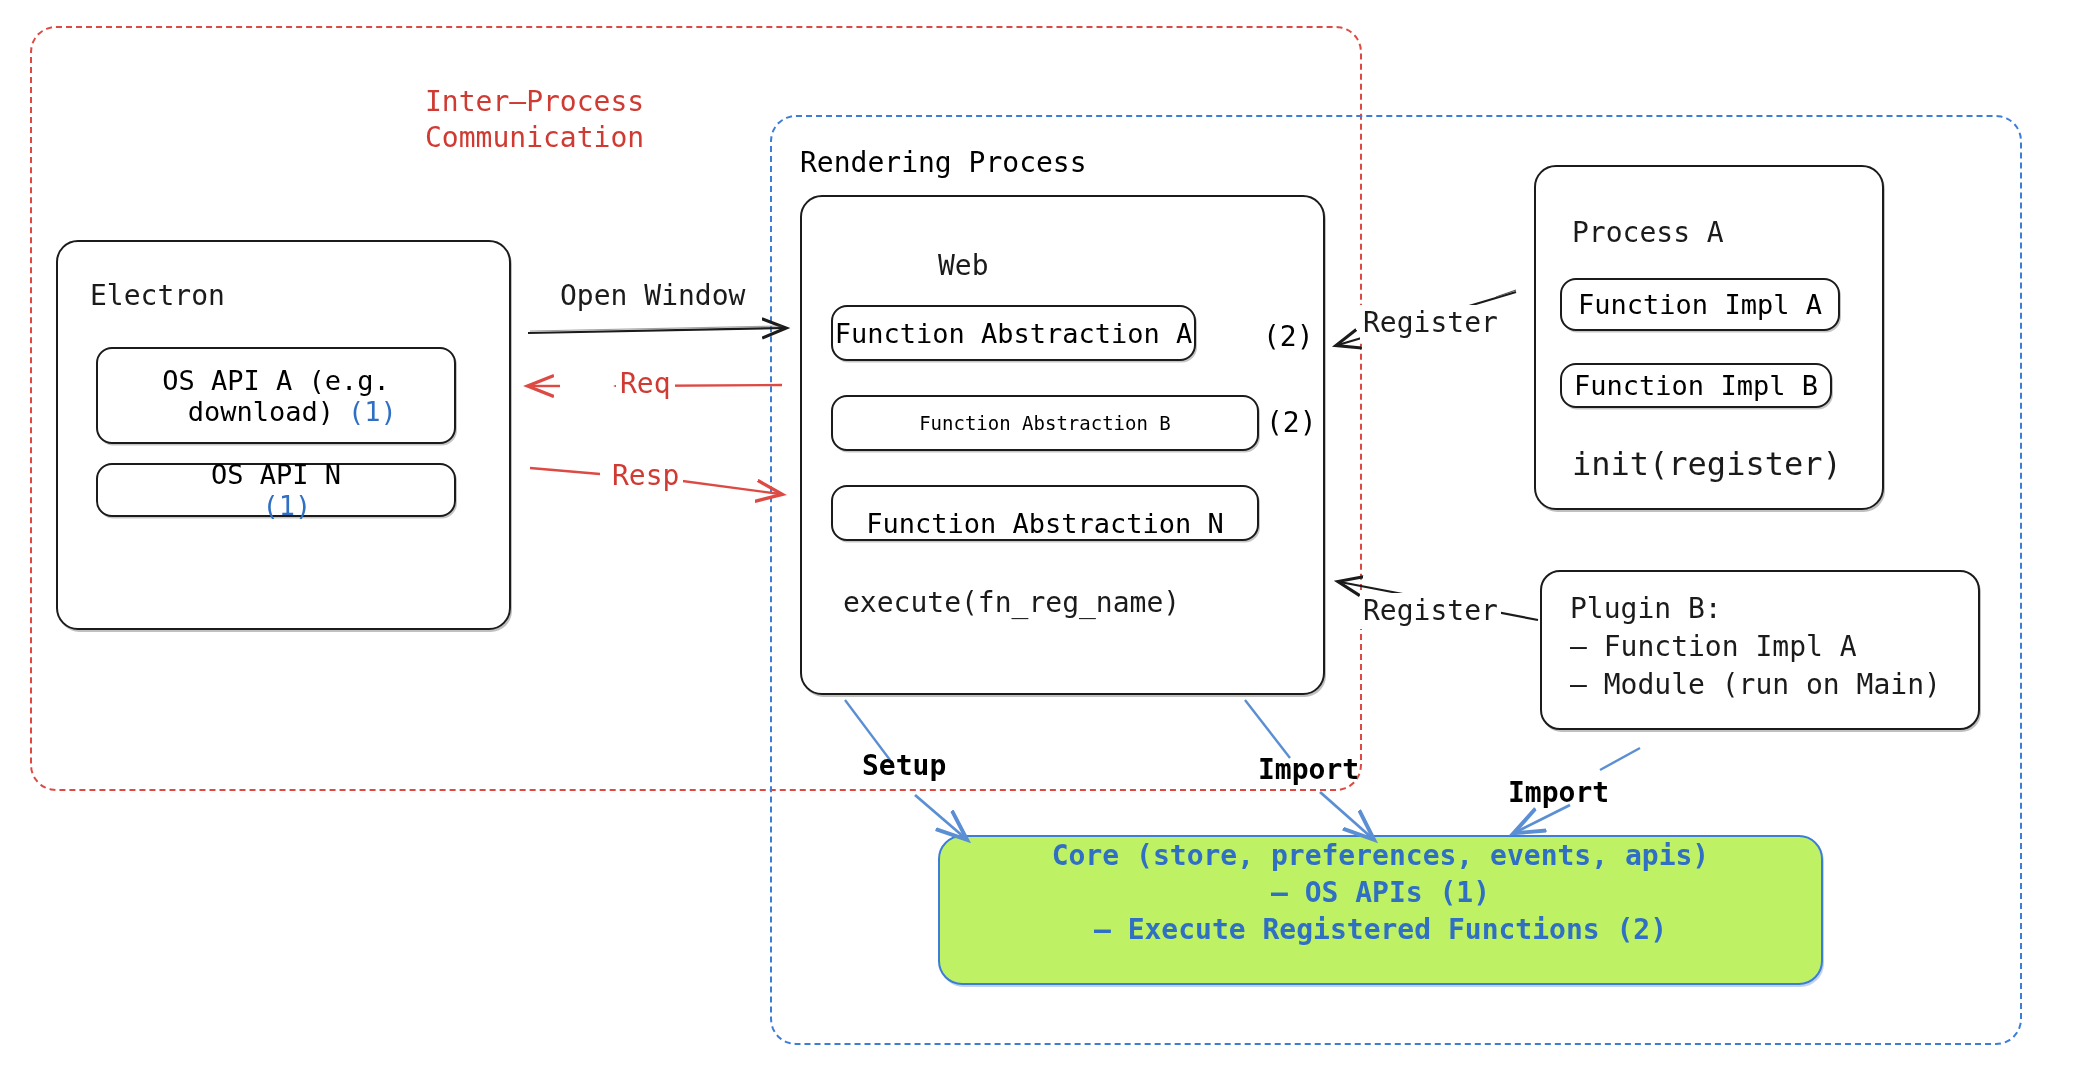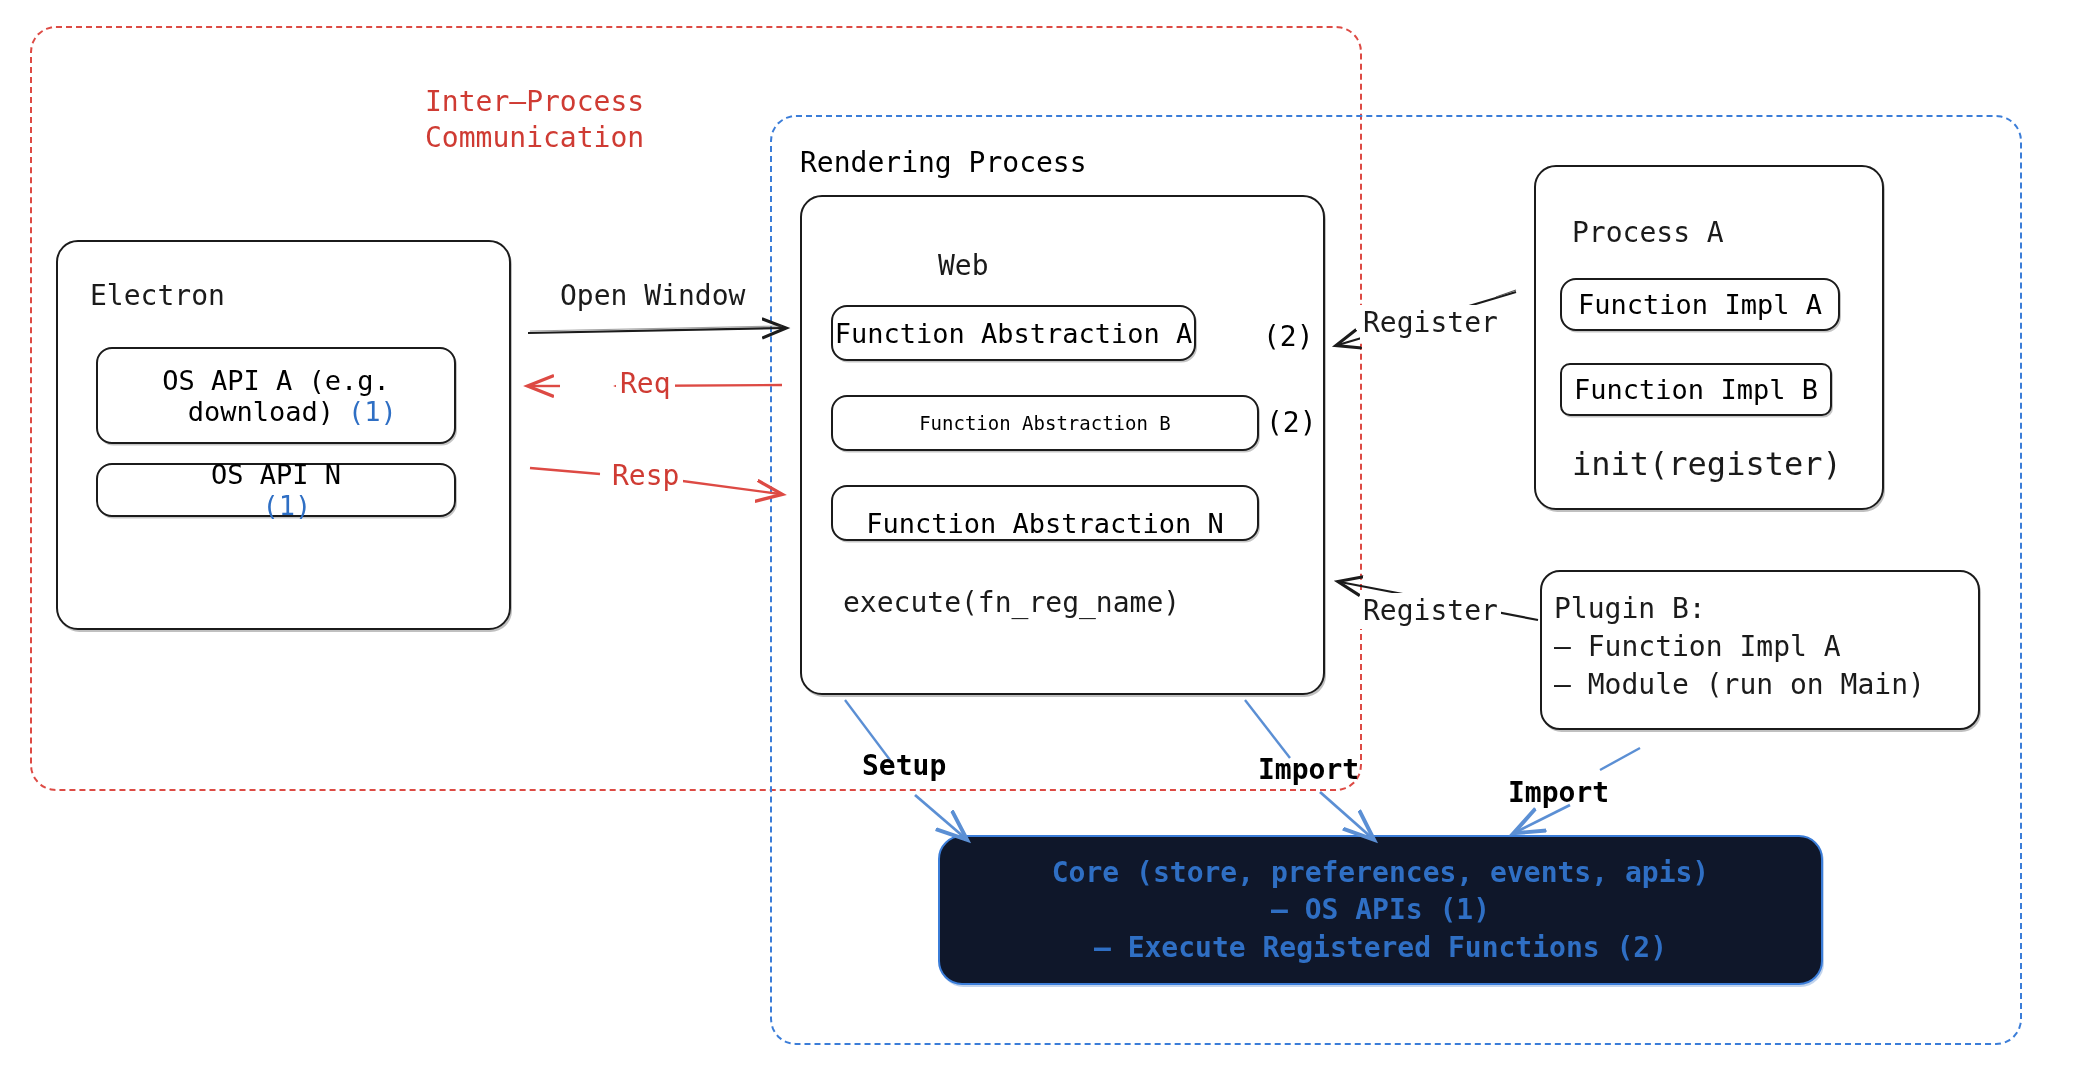--- a/index.html
+++ b/index.html
@@ -70,25 +70,24 @@
   }
   .lbl-red  { color: #cf3b33; }
   .lbl-blue { color: #000000; }
   .bold     { font-weight: bold; }
 
   .core-box {
     position: absolute;
     box-sizing: border-box;
     border: 2.4px solid #3b7dd8;
     border-radius: 24px;
-    background: #0f172a;
+    background: #bef264;
     display: flex;
     flex-direction: column;
     align-items: center;
-    justify-content: center;
     box-shadow: 1.5px 2.5px 0 -0.5px rgba(120,160,215,0.45);
   }
   .core-line {
     color: #2f6fc4;
     font-weight: bold;
     font-size: 28px;
     line-height: 1.33;
     white-space: pre;
   }
   .plugin-line {
@@ -149,28 +148,28 @@
   <div class="lbl" style="left:843px; top:585px; font-size:28px;">execute(fn_reg_name)</div>
 
   <div class="box" style="left:1534px; top:165px; width:350px; height:345px;"></div>
 
   <div class="lbl" style="left:1572px; top:215px; font-size:28px;">Process A</div>
 
   <div class="inner-box" style="left:1560px; top:278px; width:280px; height:53px;">
     <span style="font-size:27px;">Function Impl A</span>
   </div>
 
-  <div class="inner-box" style="left:1560px; top:363px; width:272px; height:53px;border-radius:10px;">
+  <div class="inner-box" style="left:1560px; top:363px; width:272px; height:45px;">
     <span style="font-size:27px;">Function Impl B</span>
   </div>
 
   <div class="lbl" style="left:1572px; top:444px; font-size:32px;">init(register)</div>
 
   <div class="box" style="left:1540px; top:570px; width:440px; height:160px; border-radius:20px;">
-    <div style="padding:18px 0 0 12px;">
+    <div style="padding:18px 0 0 28px;">
       <div class="plugin-line">Plugin B:</div>
       <div class="plugin-line">– Function Impl A</div>
       <div class="plugin-line">– Module (run on Main)</div>
     </div>
   </div>
 
   <div class="core-box" style="left:938px; top:835px; width:885px; height:150px;">
     <div class="core-line">Core (store, preferences, events, apis)</div>
     <div class="core-line">– OS APIs (1)</div>
     <div class="core-line">– Execute Registered Functions (2)</div>

